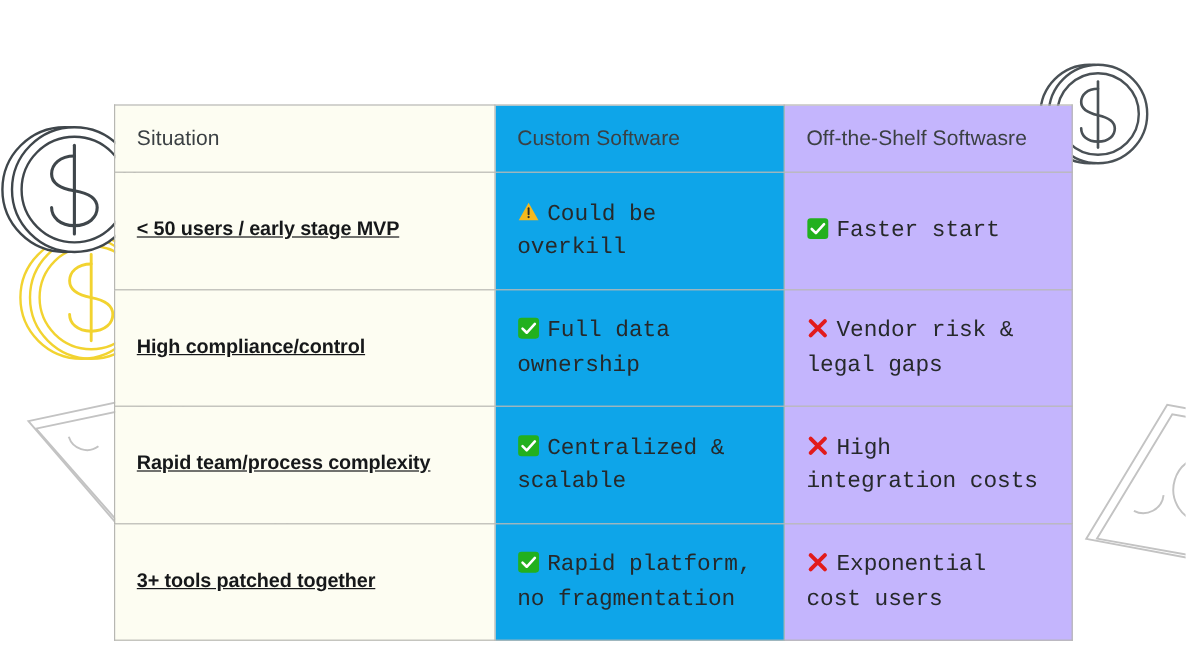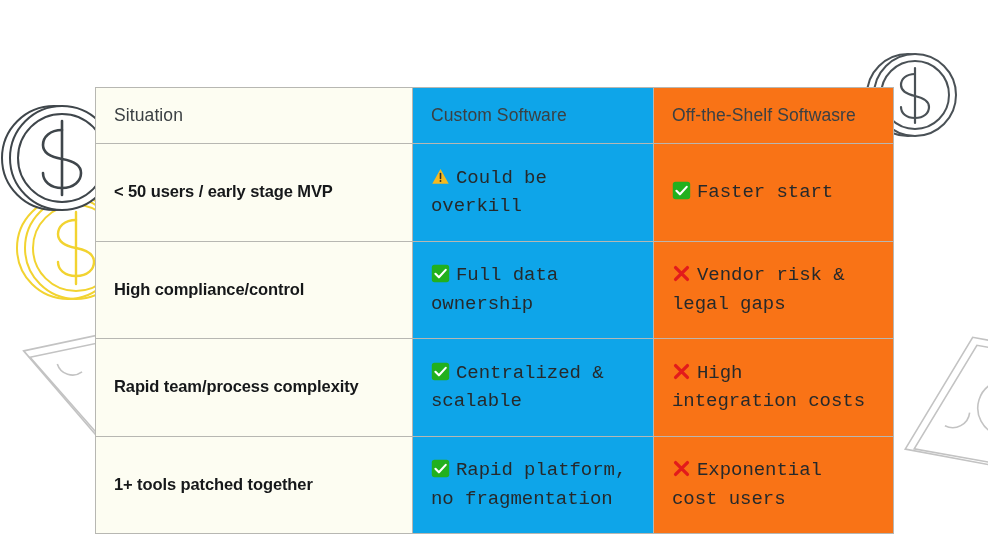--- a/index.html
+++ b/index.html
@@ -66,31 +66,32 @@
   
   table.cmp thead th {
     height: 55px;
     font-weight: 400;
     font-size: 17.5px;
     color: #3b4043;
     letter-spacing: .1px;
   }
   .col1 { background: #fdfdf2; }
   .col2 { background: #0ea5e9; }
-  .col3 { background: #f97316; }
+  .col3 { background: #c4b5fd; }
 
   
   table.cmp tbody tr { height: 97.5px; }
 
   td.situation {
     font-weight: 700;
     font-size: 16.5px;
     color: #16181a;
     line-height: 1.45;
     letter-spacing: -.1px;
+    text-decoration: underline;
   }
 
   td.verdict {
     font-weight: 400;
     font-size: 19px;
     color: #26292b;
     line-height: 1.5;
     letter-spacing: -.05px;
     font-family: Liberation Mono, monospace;
   }
@@ -225,21 +226,21 @@
           <td class="col3 verdict">
             <span class="emo">
               <svg viewBox="0 0 24 24">
                   <path d="M4.5 4.5 19.5 19.5M19.5 4.5 4.5 19.5" fill="none" stroke="#e21b1b" stroke-width="4.2" stroke-linecap="round"></path>
                 </svg>
             </span><span class="vtext">High integration costs</span>
           </td>
         </tr>
 
         <tr>
-          <td class="col1 situation">1+ tools patched together</td>
+          <td class="col1 situation">3+ tools patched together</td>
           <td class="col2 verdict">
             <span class="emo">
               <svg viewBox="0 0 24 24">
                   <rect x="1" y="1" width="22" height="22" rx="3.5" fill="#22b01e"></rect>
                   <path d="M5.6 12.4 10 16.8 18.6 7.4" fill="none" stroke="#ffffff" stroke-width="2.7" stroke-linecap="round" stroke-linejoin="round"></path>
                 </svg>
             </span><span class="vtext">Rapid platform, no fragmentation</span>
           </td>
           <td class="col3 verdict">
             <span class="emo">

